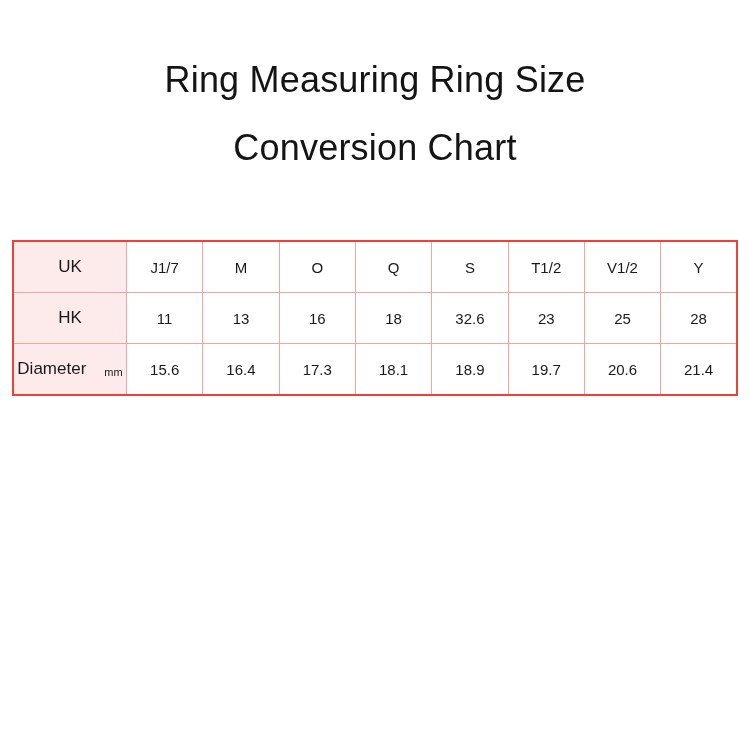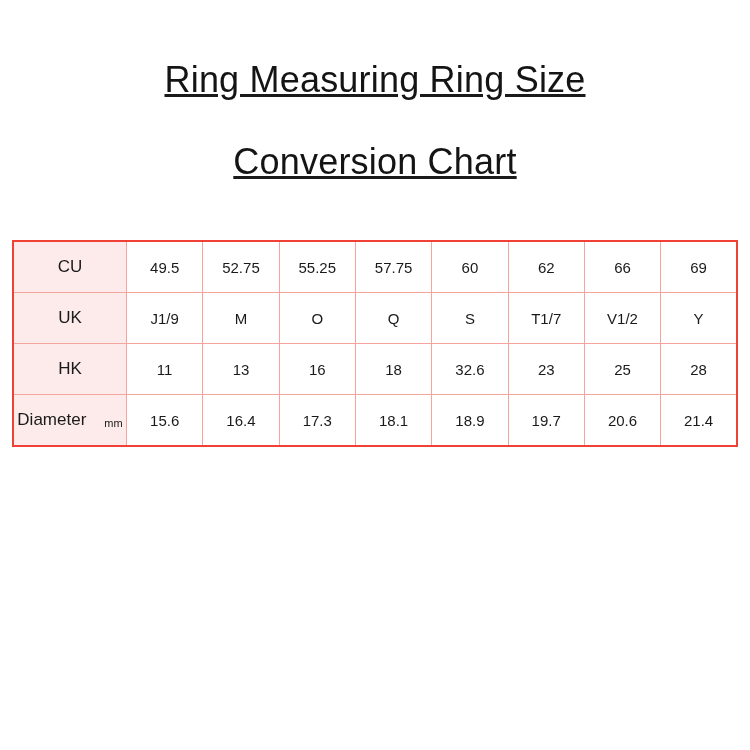--- a/index.html
+++ b/index.html
@@ -12,35 +12,34 @@
     background: #ffffff;
     font-family: "Liberation Sans", sans-serif;
     color: #1a1a1a;
     overflow: hidden;
   }
   .page {
     width: 750px;
     height: 610px;
     position: relative;
     box-sizing: border-box;
-    text-decoration: underline;
   }
   .title-block {
     padding-top: 62px;
     text-align: center;
   }
   .title-line {
     font-size: 36px;
     font-weight: normal;
     line-height: 1.0;
     letter-spacing: 0.2px;
     color: #141414;
   }
   .title-line + .title-line {
-    margin-top: 46px;
+    margin-top: 32px;
   }
   .table-wrap {
     position: absolute;
     left: 12px;
     top: 240px;
     width: 726px;
   }
   table.size-table {
     width: 726px;
     border-collapse: collapse;
@@ -88,44 +87,29 @@
     <div class="title-line">Ring Measuring Ring Size</div>
     <div class="title-line">Conversion Chart</div>
   </div>
 
   <div class="table-wrap">
     <table class="size-table">
       <tbody>
         <tr>
           <td class="label-cell">
             <span class="label-stack">
-              <span class="label-main">CU</span>
-            </span>
-          </td>
-          <td class="value-cell">49.5</td>
-          <td class="value-cell">52.75</td>
-          <td class="value-cell">55.25</td>
-          <td class="value-cell">57.75</td>
-          <td class="value-cell">60</td>
-          <td class="value-cell">62</td>
-          <td class="value-cell">66</td>
-          <td class="value-cell">69</td>
-        </tr>
-        <tr>
-          <td class="label-cell">
-            <span class="label-stack">
               <span class="label-main">UK</span>
             </span>
           </td>
-          <td class="value-cell">J1/9</td>
+          <td class="value-cell">J1/7</td>
           <td class="value-cell">M</td>
           <td class="value-cell">O</td>
           <td class="value-cell">Q</td>
           <td class="value-cell">S</td>
-          <td class="value-cell">T1/7</td>
+          <td class="value-cell">T1/2</td>
           <td class="value-cell">V1/2</td>
           <td class="value-cell">Y</td>
         </tr>
         <tr>
           <td class="label-cell">
             <span class="label-stack">
               <span class="label-main">HK</span>
             </span>
           </td>
           <td class="value-cell">11</td>

